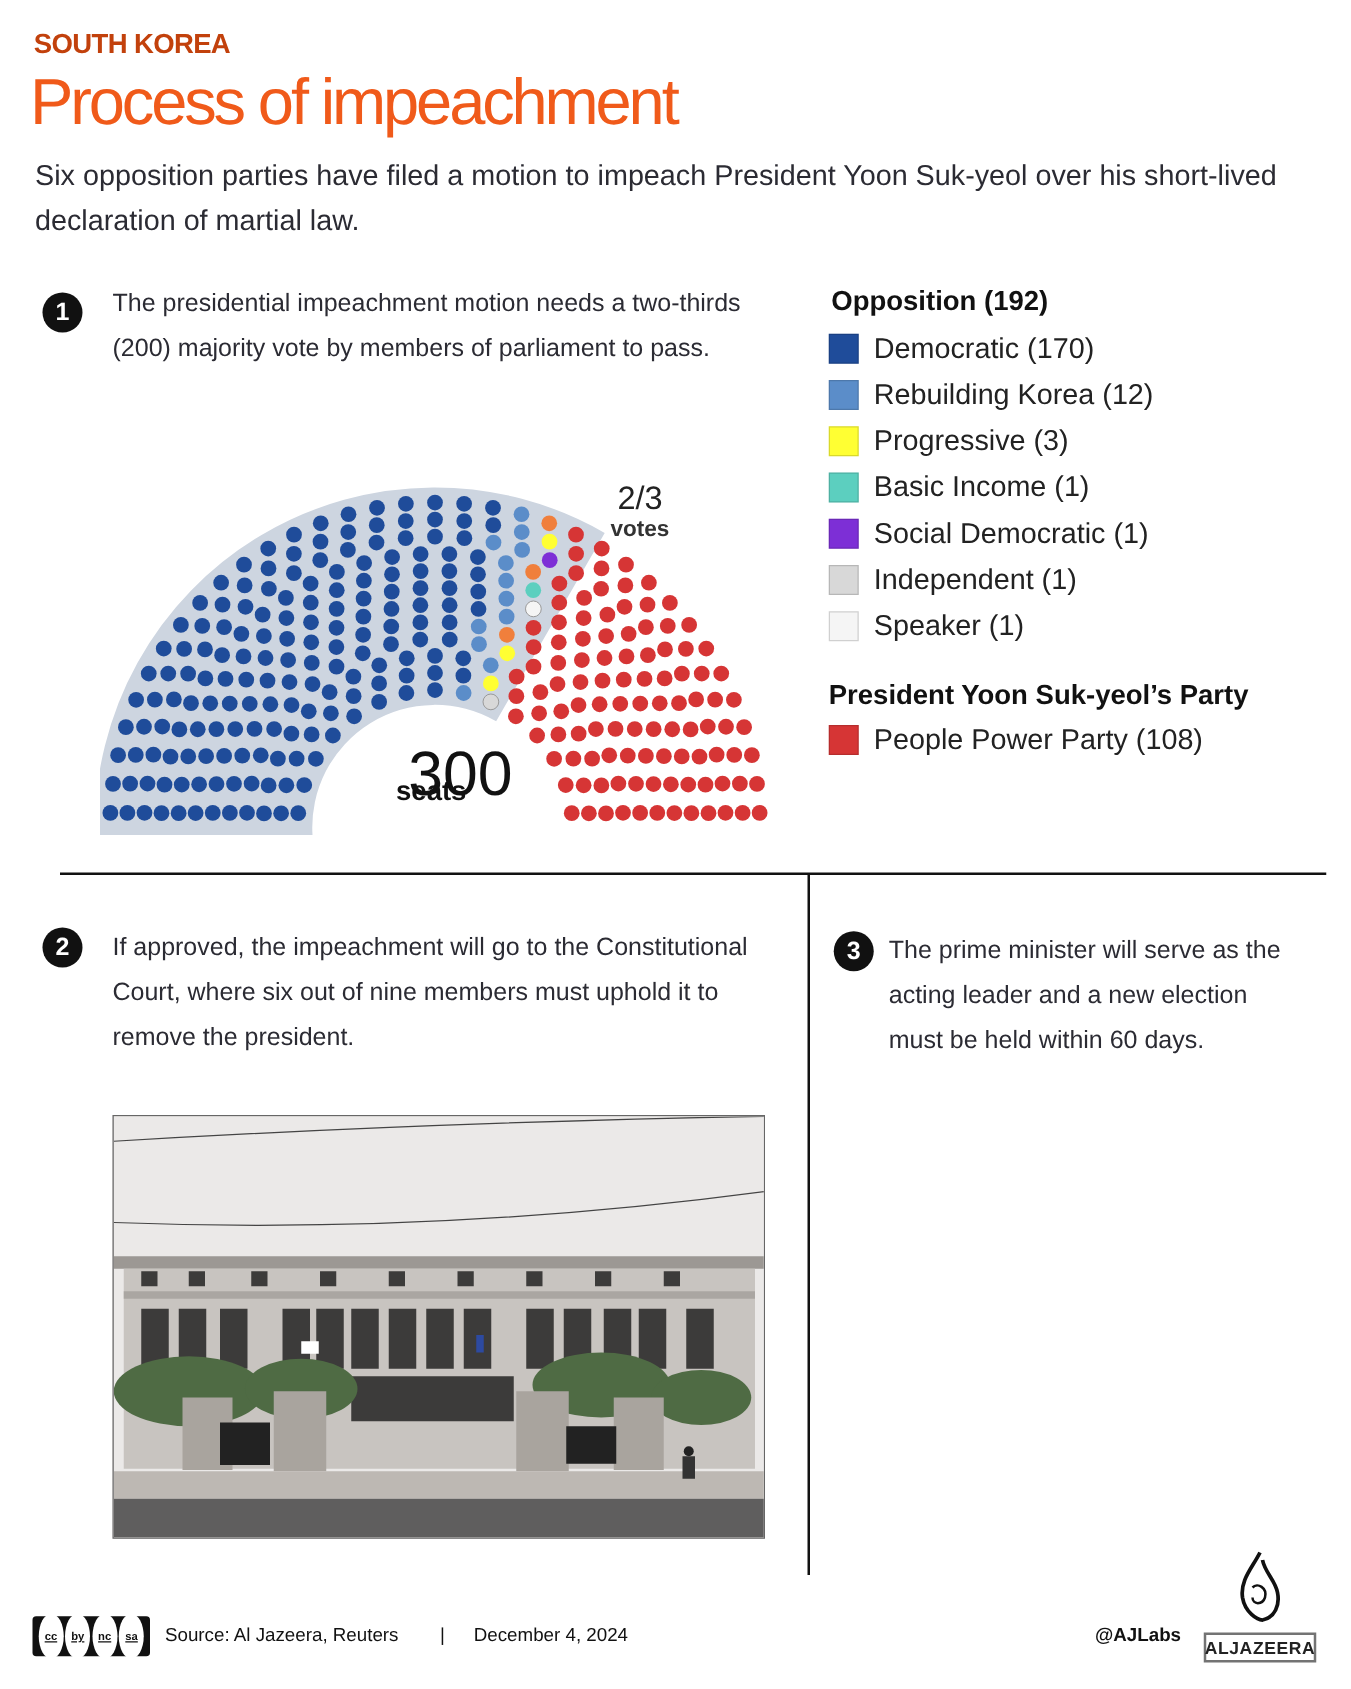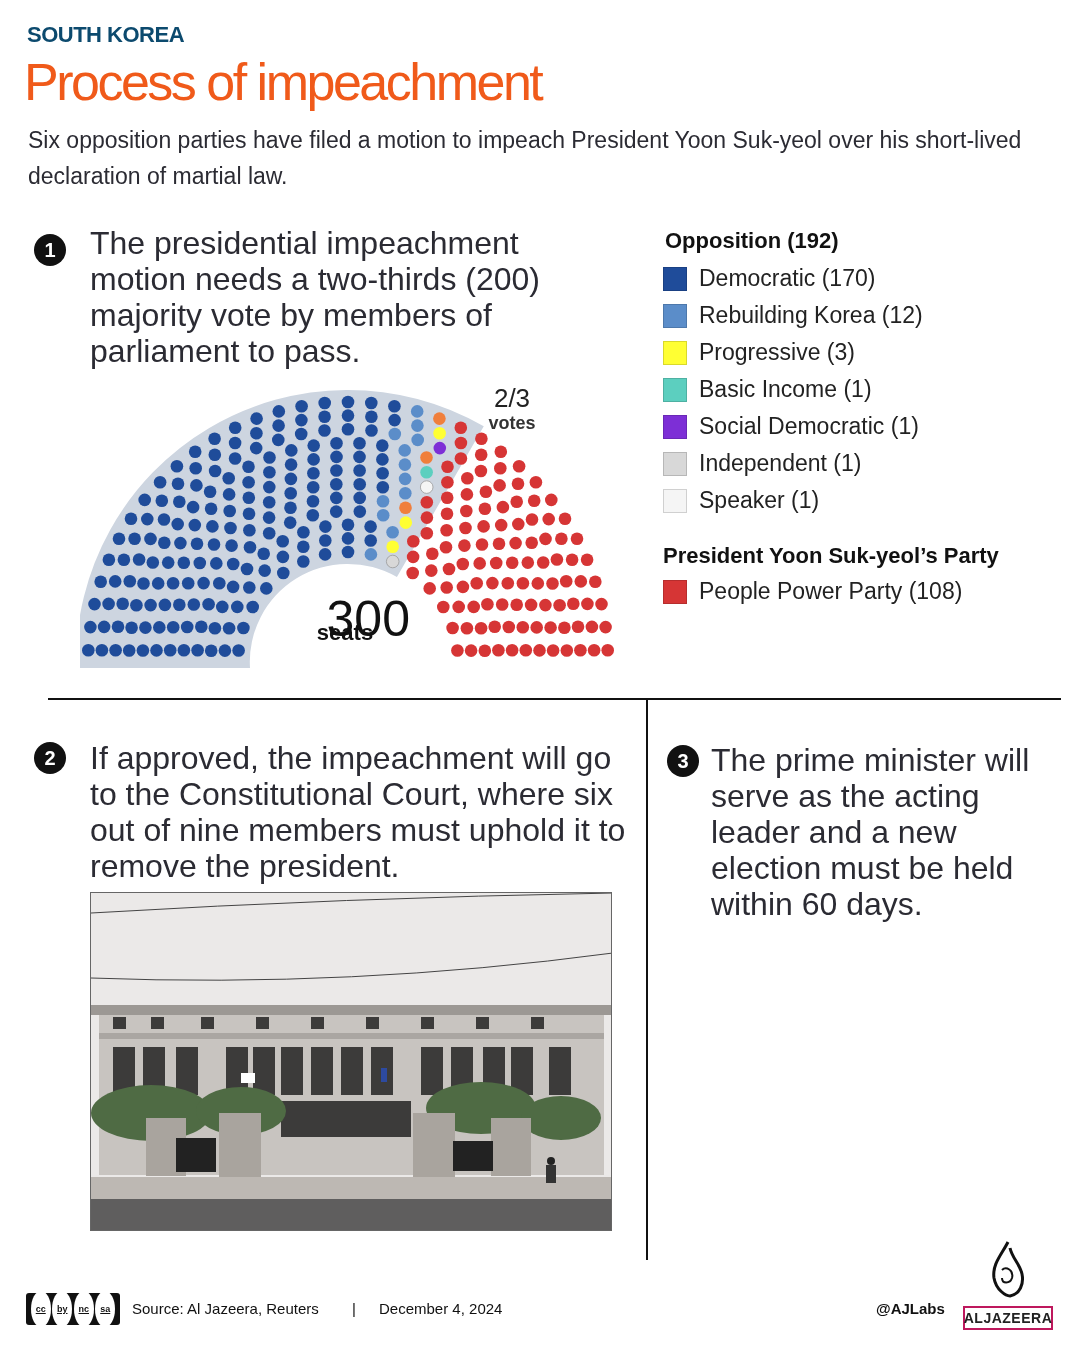--- a/index.html
+++ b/index.html
@@ -1,32 +1,32 @@
 <!DOCTYPE html>
 <html><head>
 <meta charset="utf-8">
 <style>
   html,body{margin:0;padding:0;background:#fff;}
   body{width:1081px;height:1351px;position:relative;overflow:hidden;font-family:"Liberation Sans","DejaVu Sans",sans-serif;color:#222;}
   .abs{position:absolute;}
-  .kicker{left:27px;top:22px;font-size:22px;font-weight:700;color:#0c4a6e;letter-spacing:-0.5px;}
+  .kicker{left:27px;top:22px;font-size:22px;font-weight:700;color:#c2410c;letter-spacing:-0.5px;}
   .title{left:24px;top:52px;font-size:52px;color:#f05a1a;letter-spacing:-2.5px;font-weight:400;}
   .subtitle{left:28px;top:122px;width:1000px;font-size:23px;line-height:36px;color:#2b2b33;}
   .step-num{width:32px;height:32px;border-radius:50%;background:#111;color:#fff;font-weight:700;font-size:20px;display:flex;align-items:center;justify-content:center;}
-  .step-text{font-size:32px;line-height:36px;color:#2b2b33;}
+  .step-text{font-size:20px;line-height:36px;color:#2b2b33;}
   .legend-head{font-size:22px;font-weight:700;color:#111;}
   .legend-item{display:flex;align-items:center;height:37px;font-size:23px;color:#222;}
   .swatch{width:24px;height:24px;margin-right:12px;box-sizing:border-box;border:1px solid rgba(0,0,0,0.15);}
   .hr{left:48px;top:698px;width:1013px;height:2px;background:#111;}
   .vr{left:646px;top:700px;width:2px;height:560px;background:#111;}
   .photo{left:90px;top:892px;width:522px;height:339px;border:1px solid #666;box-sizing:border-box;overflow:hidden;background:#e9e7e6;}
   .footer{top:1300px;font-size:15px;color:#111;}
   .cc{left:26px;top:1293px;width:94px;height:32px;background:#111;border-radius:3px;display:flex;align-items:center;justify-content:space-around;padding:0 4px;box-sizing:border-box;}
   .cc span{width:20px;height:36px;border-radius:50%;background:#fff;color:#111;font-size:9px;font-weight:700;display:flex;align-items:center;justify-content:center;text-decoration:underline;}
-  .ajlogo{left:963px;top:1306px;width:90px;height:24px;border:2px solid #be185d;box-sizing:border-box;font-size:14px;font-weight:700;display:flex;align-items:center;justify-content:center;letter-spacing:0.5px;}
+  .ajlogo{left:963px;top:1306px;width:90px;height:24px;border:2px solid #737373;box-sizing:border-box;font-size:14px;font-weight:700;display:flex;align-items:center;justify-content:center;letter-spacing:0.5px;}
 </style>
 </head>
 <body>
 
 <div class="abs kicker">SOUTH KOREA</div>
 <div class="abs title">Process of impeachment</div>
 <div class="abs subtitle">Six opposition parties have filed a motion to impeach President Yoon Suk-yeol over his short-lived declaration of martial law.</div>
 
 <div class="abs step-num" style="left:34px;top:234px;">1</div>
 <div class="abs step-text" style="left:90px;top:225px;width:520px;">The presidential impeachment motion needs a two-thirds (200) majority vote by members of parliament to pass.</div>

